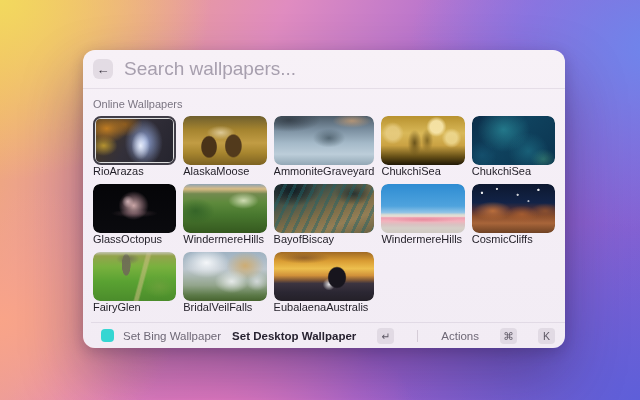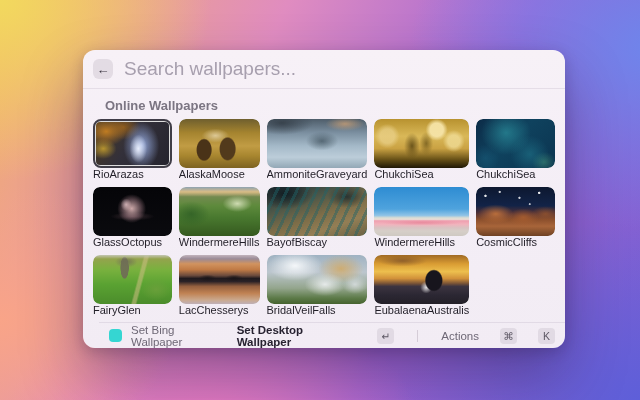--- a/index.html
+++ b/index.html
@@ -20,32 +20,32 @@
   .search-bar{display:flex;align-items:center;gap:11px;height:38px;padding:0 10px;
     border-bottom:1px solid rgba(80,60,95,.10);}
   .back-btn{width:20px;height:20px;border-radius:6px;background:rgba(60,40,70,.10);
     display:flex;align-items:center;justify-content:center;font-size:13px;color:#3a3540;
     line-height:1;cursor:default;flex:0 0 auto;}
   .search-input{flex:1;border:none;outline:none;background:transparent;font-size:19px;
     color:#37323e;font-family:"Liberation Sans",sans-serif;padding:0;}
   .search-input::placeholder{color:#a79fae;}
   
   .content{padding:0 10px;}
-  .section-title{margin:9px 0 6px 12px;font-size:13px;font-weight:700;color:#7b7582;}
+  .section-title{margin:9px 0 6px 0;font-size:11px;font-weight:400;color:#7b7582;}
   .grid{display:grid;grid-template-columns:repeat(5,1fr);column-gap:7px;row-gap:0;}
   .cell{margin-bottom:6px;}
   .frame{position:relative;height:49px;border-radius:7px;overflow:hidden;box-sizing:border-box;
     background:#ddd;}
   .frame .art{position:absolute;inset:0;border-radius:7px;}
   .frame.selected{border:2px solid #403d47;border-radius:8px;padding:1px;overflow:hidden;}
   .frame.selected .art{position:relative;height:100%;border-radius:4px;}
   .thumb-label{font-size:11px;line-height:13px;color:#211e27;
     white-space:nowrap;overflow:hidden;text-overflow:ellipsis;}
   
-  .footer{position:absolute;left:16px;right:0;bottom:0;height:25px;display:flex;align-items:center;
+  .footer{position:absolute;left:8px;right:0;bottom:0;height:25px;display:flex;align-items:center;
     gap:9px;padding:0 10px;border-top:1px solid rgba(80,60,95,.10);font-size:11.5px;
     border-radius:0 0 12px 12px;}
   .app-icon{width:13px;height:13px;border-radius:4px;flex:0 0 auto;}
   .footer-left-label{color:#6e6876;}
   .footer-right{margin-left:auto;display:flex;align-items:center;gap:21px;}
   .primary-label{font-weight:700;color:#272230;}
   .keycap{min-width:11px;height:16px;padding:0 3px;border-radius:4px;background:rgba(60,40,70,.09);
     color:#5e5965;font-size:10.5px;display:flex;align-items:center;justify-content:center;}
   .vdivider{width:1px;height:12px;background:rgba(60,40,70,.16);margin:0 2px;}
   .actions-label{color:#6e6876;}
@@ -228,26 +228,20 @@
     <div class="thumb-label">CosmicCliffs</div>
   </div>
 
   <div class="cell">
     <div class="frame">
       <div class="art art-fairy-glen"></div>
     </div>
     <div class="thumb-label">FairyGlen</div>
   </div>
 
-  <div class="cell">
-    <div class="frame">
-      <div class="art art-lac-chesserys"></div>
-    </div>
-    <div class="thumb-label">LacChesserys</div>
-  </div>
 
   <div class="cell">
     <div class="frame">
       <div class="art art-bridal-veil-falls"></div>
     </div>
     <div class="thumb-label">BridalVeilFalls</div>
   </div>
 
   <div class="cell">
     <div class="frame">

